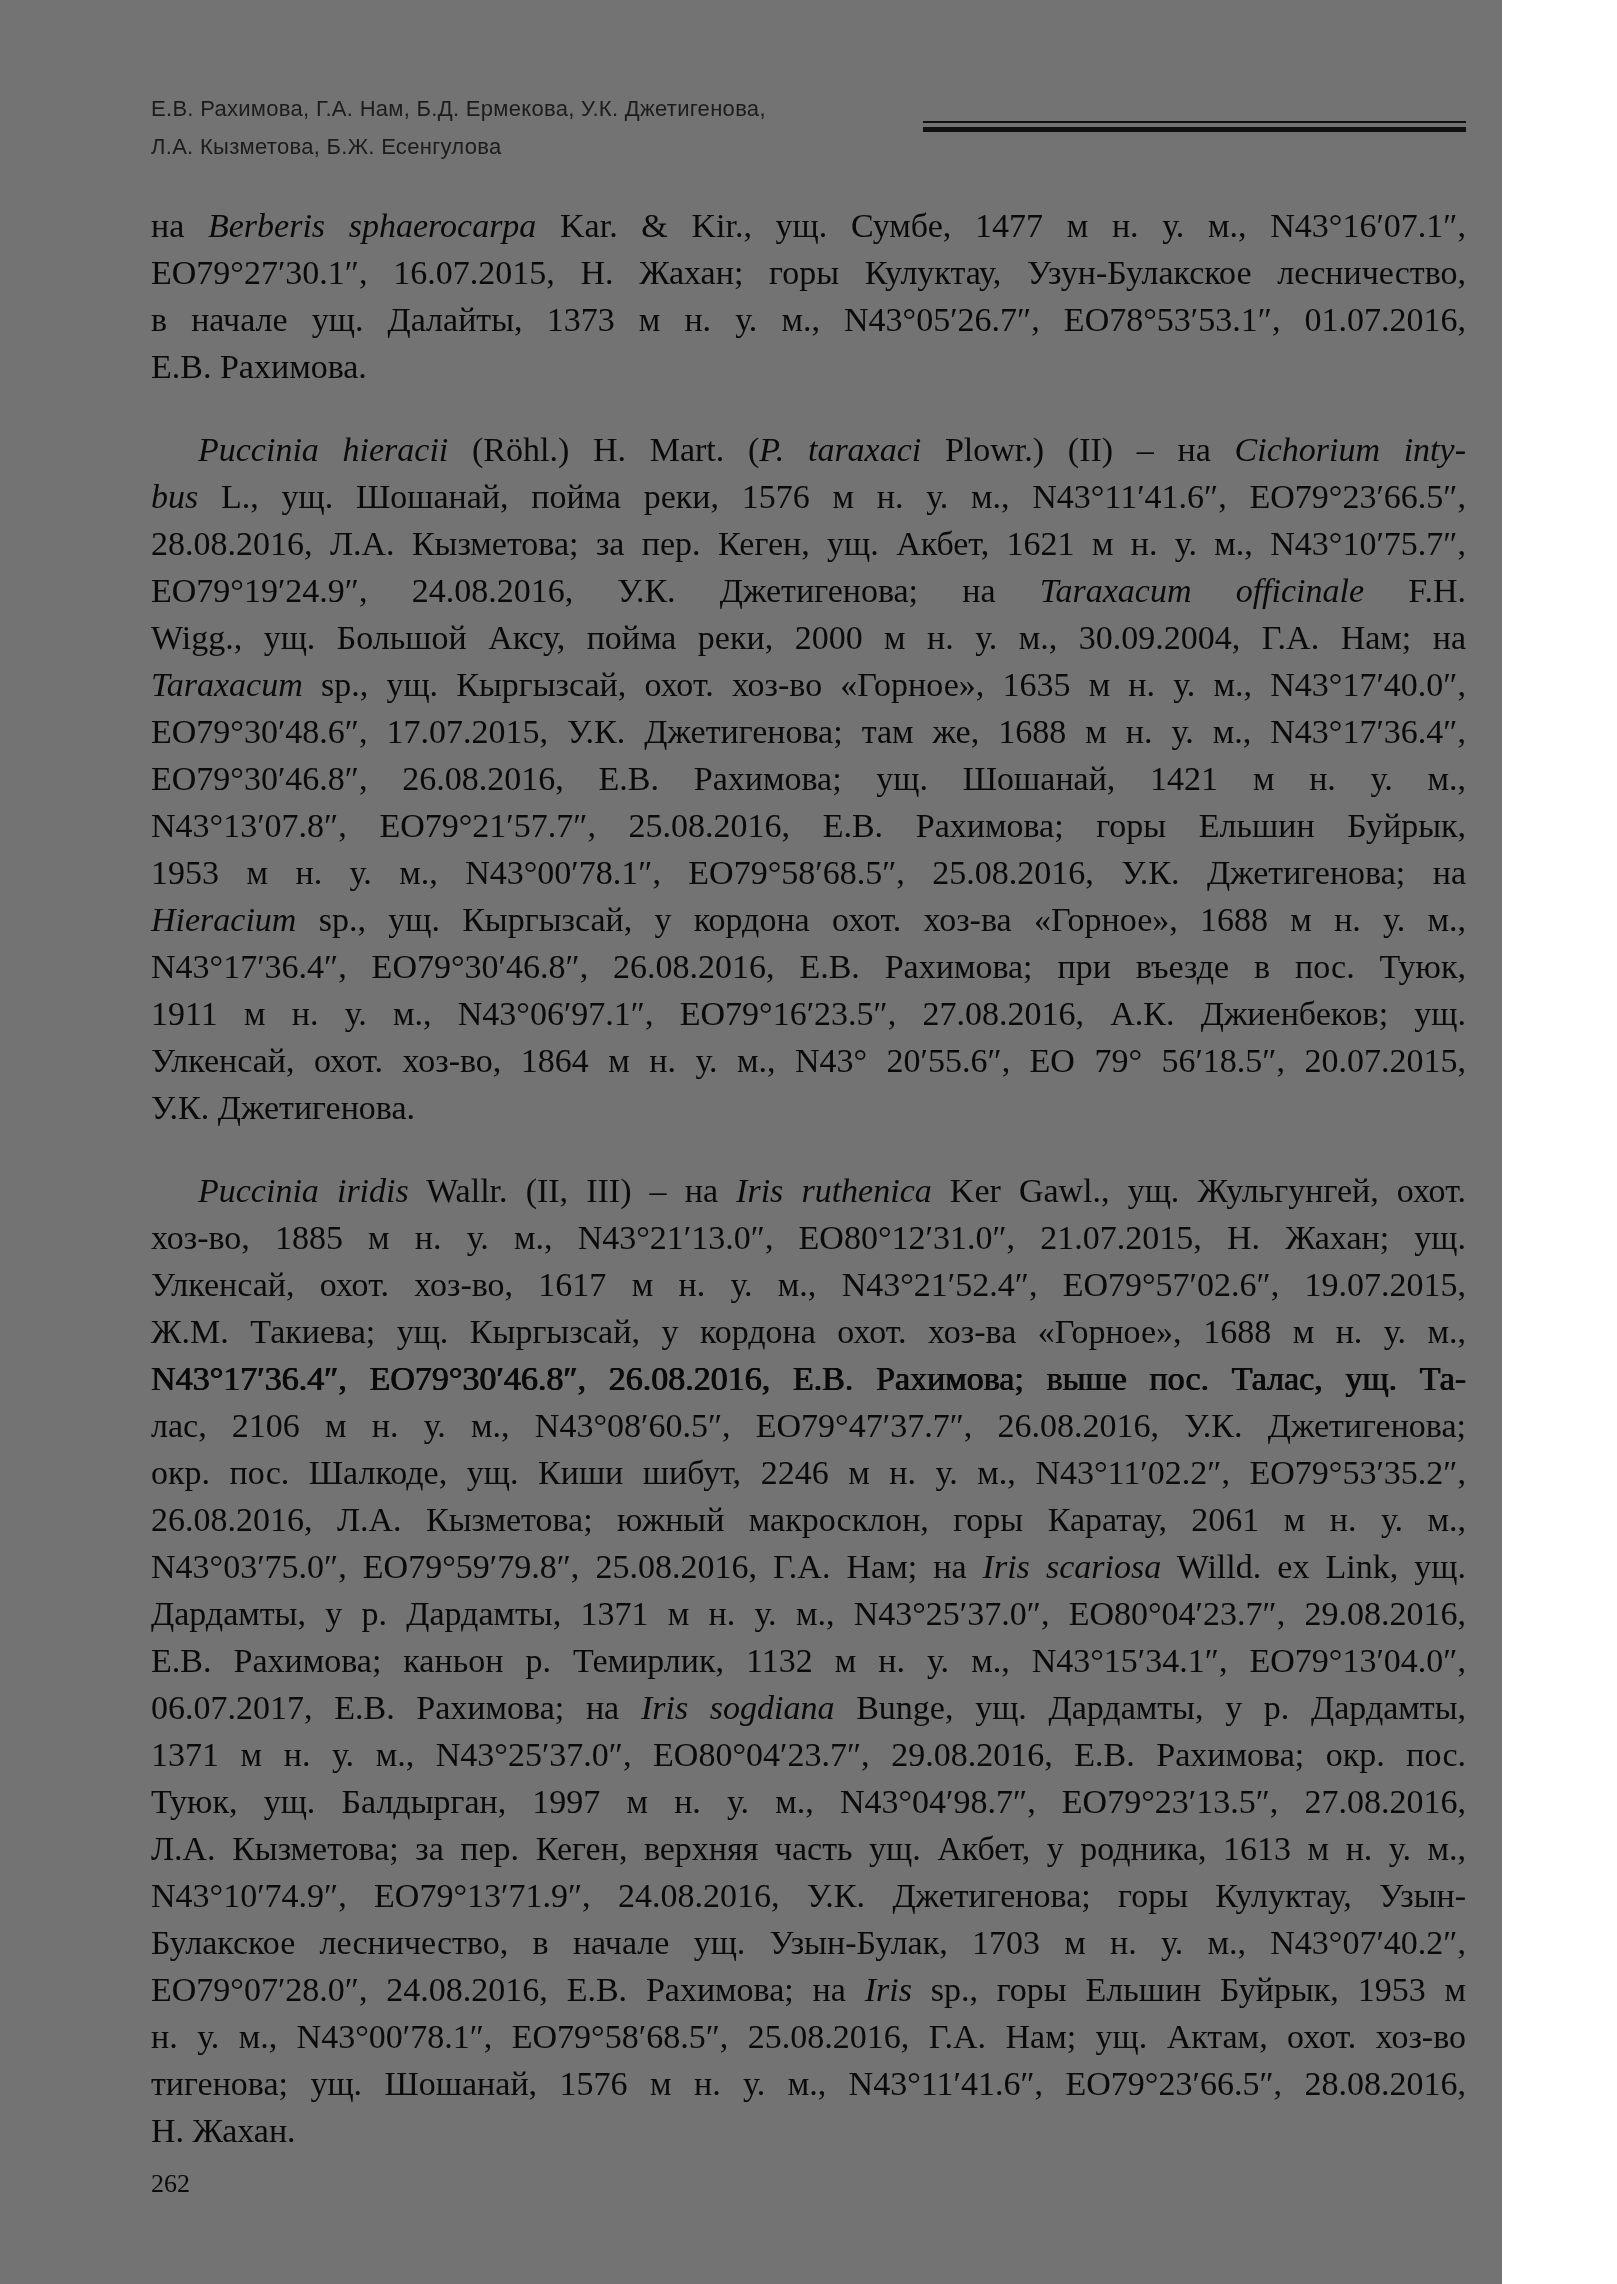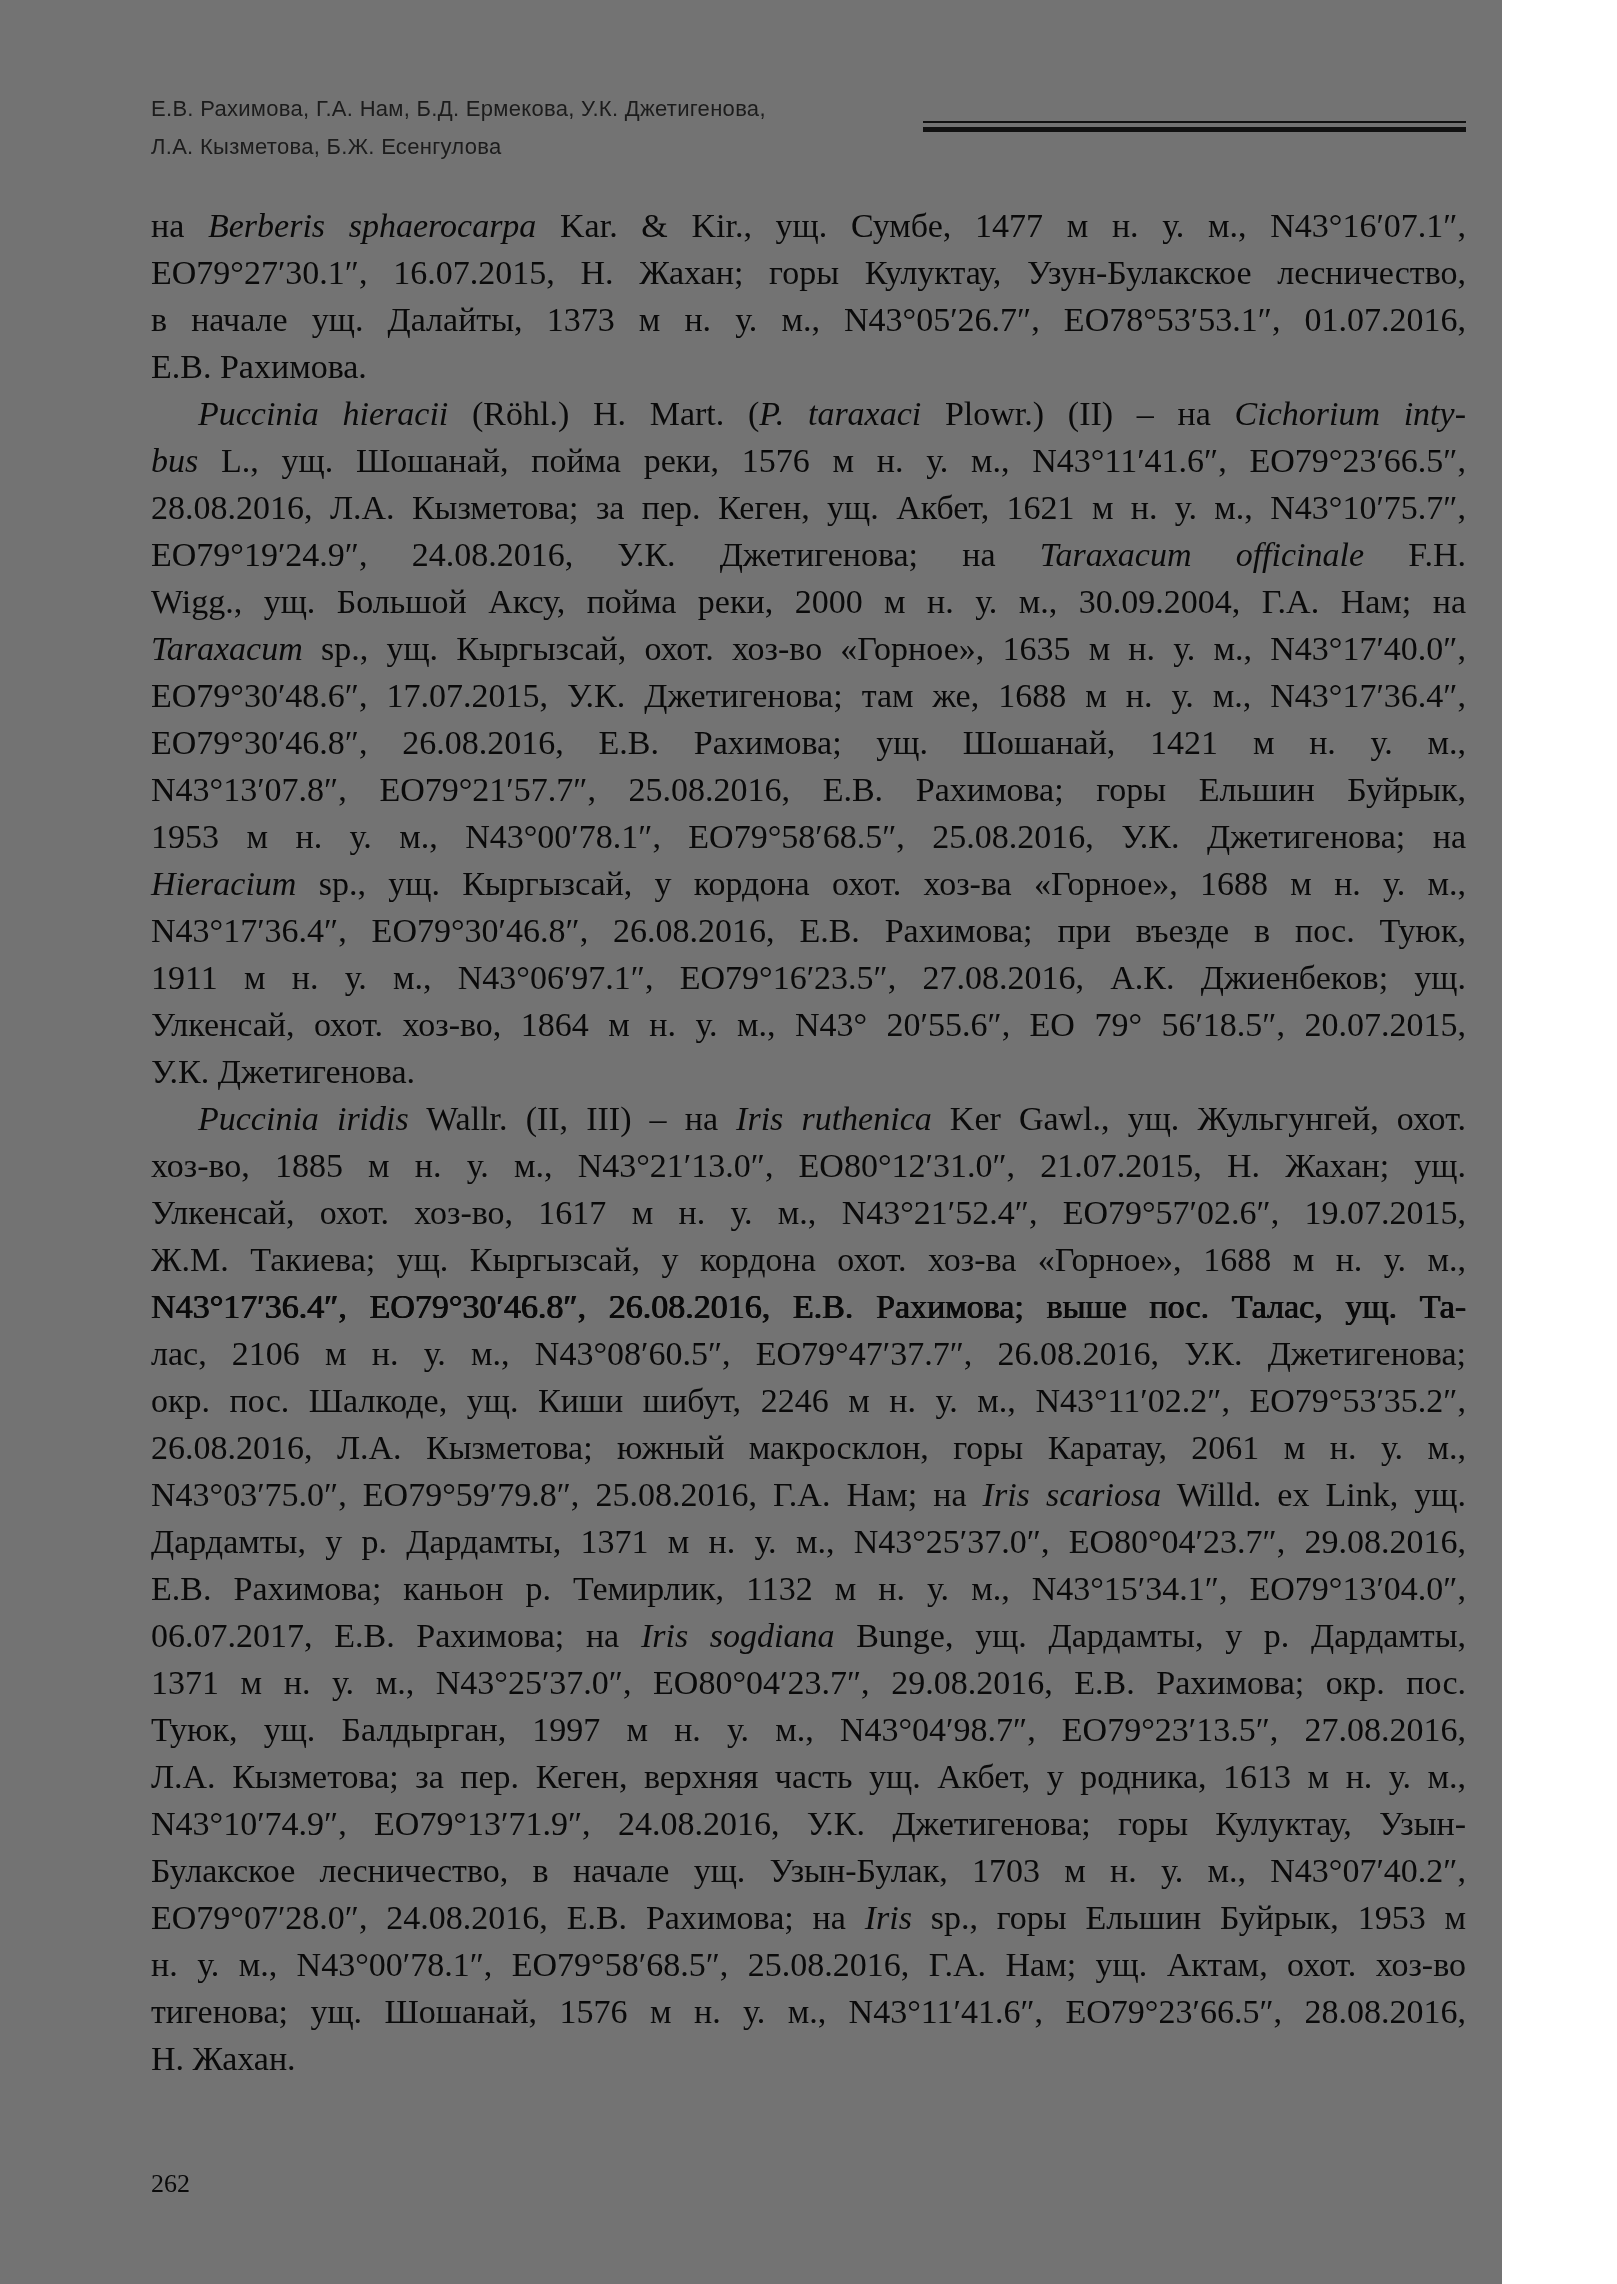--- a/index.html
+++ b/index.html
@@ -44,21 +44,21 @@
   .para .line {
     text-align: justify;
     text-align-last: justify;
     height: 47px;
     white-space: normal;
   }
   .para .line.para-last {
     text-align: left;
     text-align-last: left;
   }
-  .para.indented .line:first-child { text-indent: 47px; }
+  .para.indented .line:first-child { text-indent: 47px; margin-top: 36px; }
   .seg.regular { font-style: normal; text-align: right; }
   .seg.italic  { font-style: italic; }
   .seg.heavy   {
     font-style: normal;
     text-shadow: 0.6px 0 0 currentColor, -0.3px 0 0 currentColor;
   }
   .page-number {
     position: absolute;
     left: 151px;
     top: 2164px;

